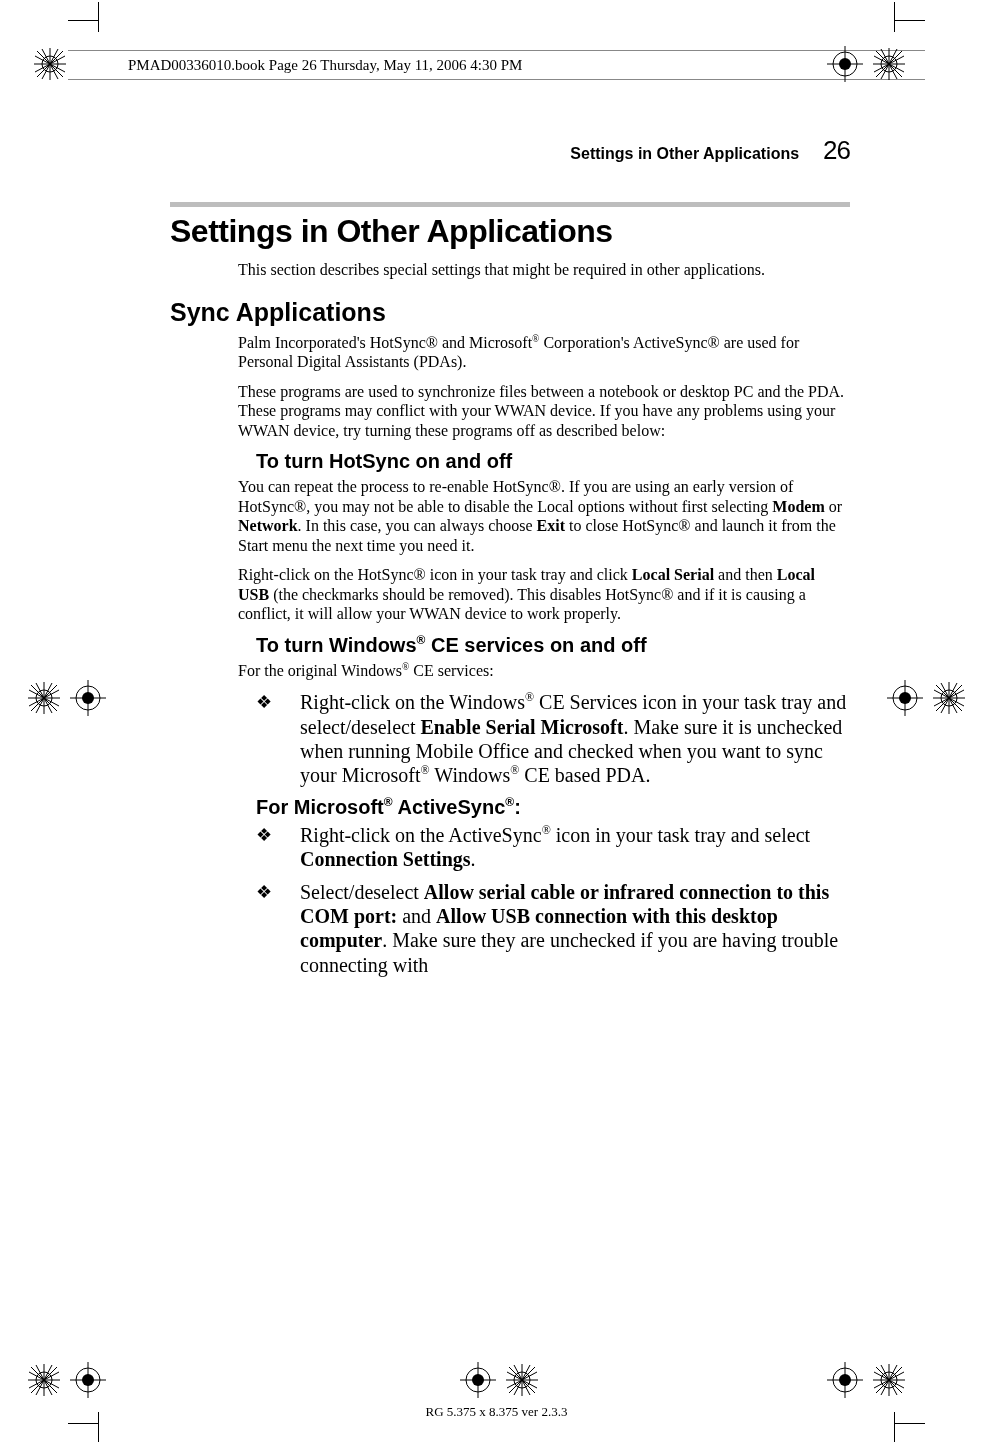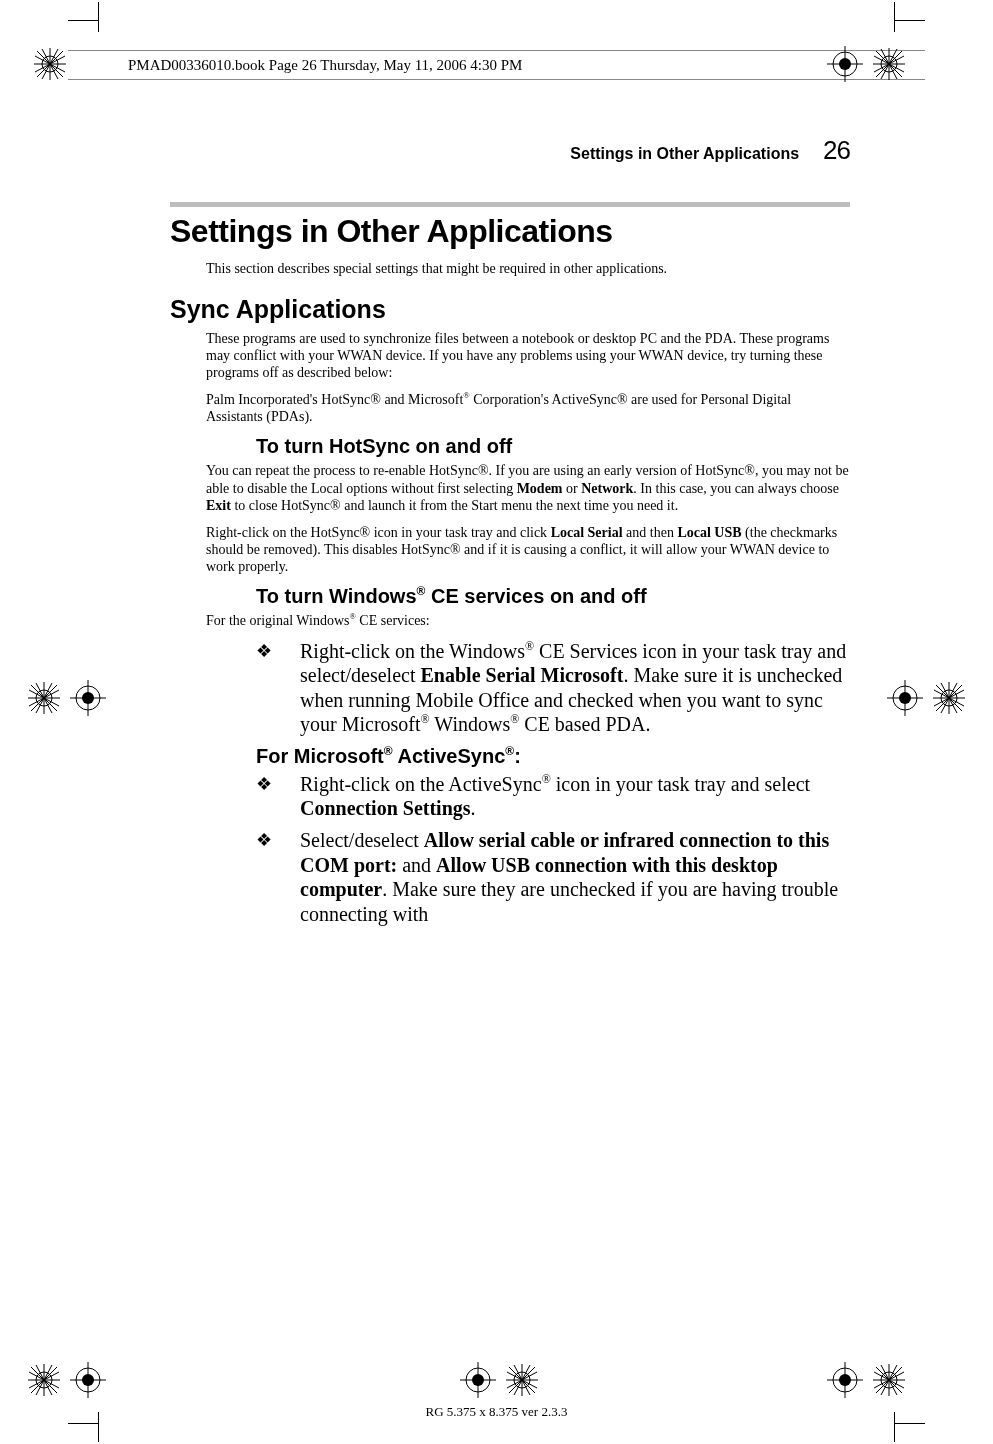--- a/index.html
+++ b/index.html
@@ -21,21 +21,21 @@
   .header-bar { position: absolute; left: 68px; right: 68px; top: 50px; height: 30px; border-top: 1px solid #888; border-bottom: 1px solid #888; display: flex; align-items: center; padding: 0 16px 0 60px; font-family: "Times New Roman", Times, serif; }
   .header-text { font-size: 15px; color: #000; text-align: center; }
 
   
   .content { position: absolute; left: 170px; top: 135px; width: 680px; }
   .running-head { display: flex; justify-content: flex-end; align-items: baseline; gap: 24px; margin-bottom: 36px; }
   .rh-label { font-family: Arial, Helvetica, sans-serif; font-weight: 700; font-size: 16px; }
   .rh-pageno { font-family: Arial, Helvetica, sans-serif; font-size: 26px; font-weight: 400; letter-spacing: -1px; }
   .accent-rule { height: 5px; background: #bdbdbd; width: 100%; margin-bottom: 6px; margin-top: 12px; }
   h1.section-title { font-family: Arial, Helvetica, sans-serif; font-weight: 700; font-size: 32px; letter-spacing: -0.5px; margin-bottom: 10px; font-stretch: condensed; }
-  .body-p { font-size: 14px; line-height: 1.22; margin-left: 36px; margin-bottom: 10px; }
+  .body-p { font-size: 16px; line-height: 1.22; margin-left: 68px; margin-bottom: 10px; }
   h2.subhead { font-family: Arial, Helvetica, sans-serif; font-weight: 700; font-size: 25px; margin-top: 18px; margin-bottom: 6px; font-stretch: condensed; }
   h3.sub2 { font-family: Arial, Helvetica, sans-serif; font-weight: 700; font-size: 20px; margin-left: 86px; margin-top: 4px; margin-bottom: 4px; font-stretch: condensed; }
   b { font-weight: 700; }
   sup { font-size: 0.6em; vertical-align: super; line-height: 0; }
   ul.diamond { list-style: none; margin-left: 86px; }
   ul.diamond li { position: relative; padding-left: 44px; font-size: 20px; line-height: 1.22; margin-bottom: 8px; }
   ul.diamond li .bullet { position: absolute; left: 0; top: 2px; font-size: 18px; }
   .footer-line { position: absolute; left: 0; right: 0; bottom: 24px; text-align: center; font-size: 13px; color: #000; font-family: Liberation Serif, serif; }
 </style>
 </head>
@@ -220,24 +220,24 @@
     <div class="running-head">
       <span class="rh-label">Settings in Other Applications</span>
       <span class="rh-pageno">26</span>
     </div>
 
     <div class="accent-rule"></div>
     <h1 class="section-title">Settings in Other Applications</h1>
     <p class="body-p">This section describes special settings that might be required in other applications.</p>
 
     <h2 class="subhead">Sync Applications</h2>
+    <p class="body-p">
+      <span>Palm Incorporated's HotSync® and Microsoft</span><sup>®</sup><span> Corporation's ActiveSync® are used for Personal Digital Assistants (PDAs).</span>
+    </p>
     <p class="body-p">These programs are used to synchronize files between a notebook or desktop PC and the PDA. These programs may conflict with your WWAN device. If you have any problems using your WWAN device, try turning these programs off as described below:</p>
-    <p class="body-p">
-      <span>Palm Incorporated's HotSync® and Microsoft</span><sup>®</sup><span> Corporation's ActiveSync® are used for Personal Digital Assistants (PDAs).</span>
-    </p>
 
     <h3 class="sub2">To turn HotSync on and off</h3>
     <p class="body-p">
       <span>You can repeat the process to re-enable HotSync®. If you are using an early version of HotSync®, you may not be able to disable the Local options without first selecting </span><b>Modem</b><span> or </span><b>Network</b><span>. In this case, you can always choose </span><b>Exit</b><span> to close HotSync® and launch it from the Start menu the next time you need it.</span>
     </p>
     <p class="body-p">
       <span>Right-click on the HotSync® icon in your task tray and click </span><b>Local Serial</b><span> and then </span><b>Local USB</b><span> (the checkmarks should be removed). This disables HotSync® and if it is causing a conflict, it will allow your WWAN device to work properly.</span>
     </p>
 
     <h3 class="sub2">

